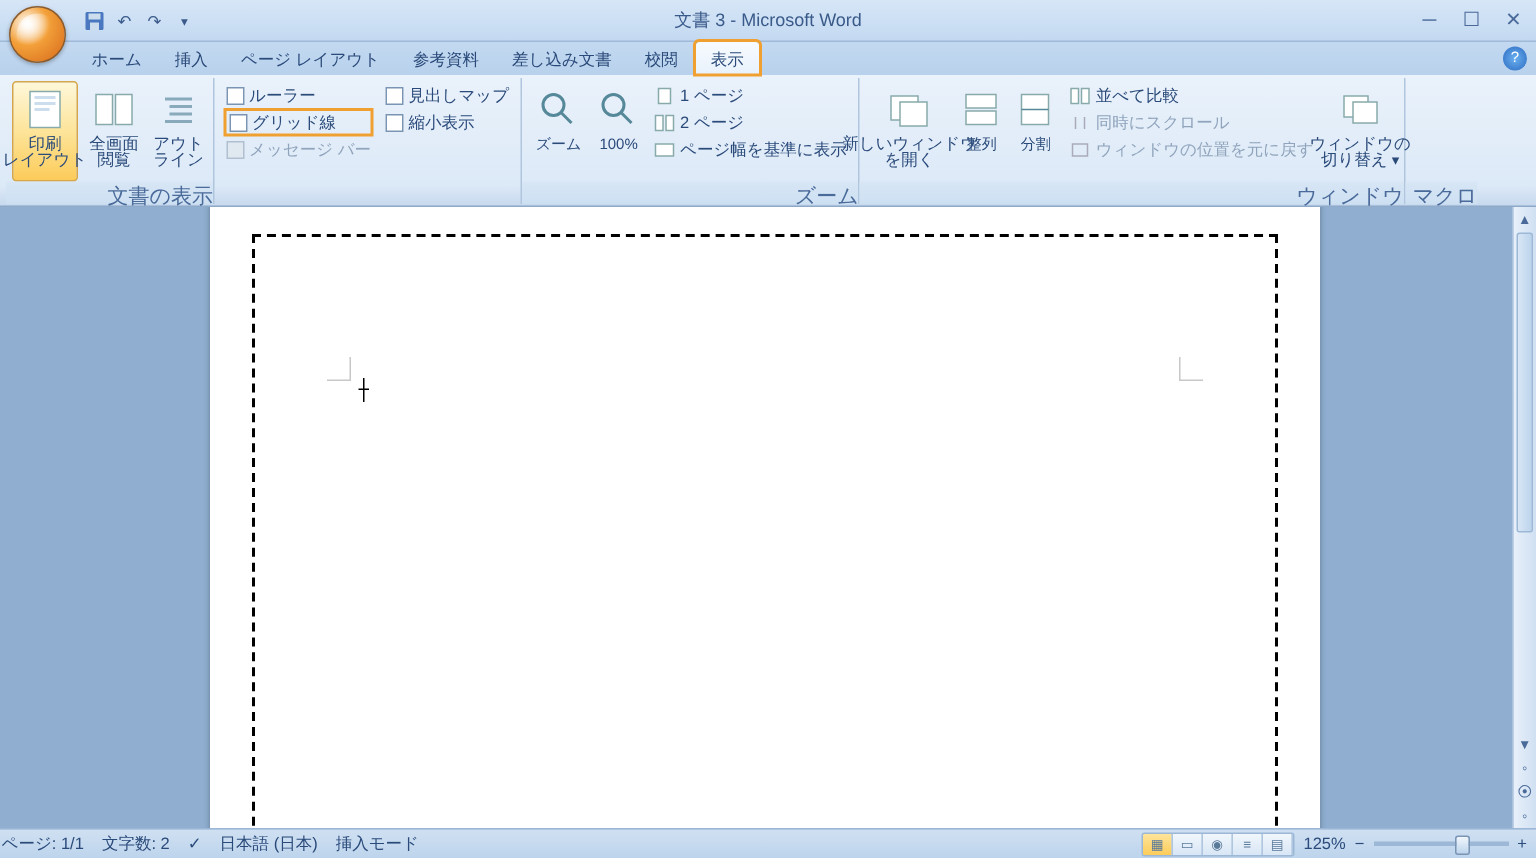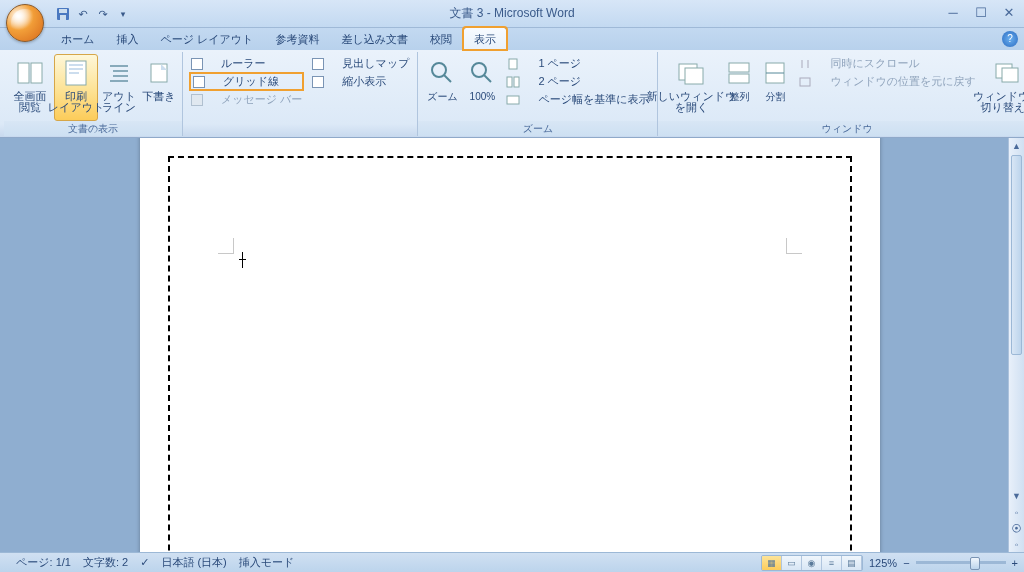--- a/index.html
+++ b/index.html
@@ -13,45 +13,45 @@
 .win-controls{position:absolute;right:6px;top:5px;display:flex;gap:10px;color:#4a6a9a}
 .win-controls span{width:18px;text-align:center;font-size:13px}
 .tabs{height:22px;display:flex;align-items:end;padding-left:50px;background:linear-gradient(#c3d9f1,#b8d1ec);position:relative}
 .tab{padding:4px 10px 3px;color:#2a4a7a;cursor:pointer;border:1px solid transparent;border-bottom:none}
 .tab.active{background:linear-gradient(#f7fbff,#e8f1fb);border-color:#8aa8c8;border-top-left-radius:3px;border-top-right-radius:3px}
 .tab.highlight{outline:2px solid #f0a030;outline-offset:-1px}
 .help-ico{position:absolute;right:6px;top:3px;width:16px;height:16px;border-radius:50%;background:radial-gradient(#6bb0f0,#2a6ac0);color:#fff;text-align:center;line-height:16px;font-size:10px}
 .ribbon{height:88px;background:linear-gradient(#eaf2fb,#dce9f7 85%,#c8d9ee);border-bottom:1px solid #8fa9c9;display:flex;padding:2px 4px 0}
 .group{border-right:1px solid #b0c5de;padding:2px 4px 0;display:flex;flex-direction:column;height:84px}
 .group-body{flex:1;display:flex;gap:2px}
-.group-label{height:15px;text-align:center;color:#4a6a9a;font-size:10px;background:linear-gradient(#d8e6f5,#cde0f2);margin:0 -4px;padding-top:1px}
+.group-label{height:15px;text-align:right;color:#4a6a9a;font-size:14px;background:linear-gradient(#d8e6f5,#cde0f2);margin:0 -4px;padding-top:1px}
 .big-btn{width:44px;display:flex;flex-direction:column;align-items:center;padding-top:2px;gap:2px;border:1px solid transparent;border-radius:3px}
 .big-btn.sel{background:linear-gradient(#fef7d9,#fde49a 50%,#fccc5a);border-color:#d6a648}
 .big-btn .ico{width:32px;height:32px;display:flex;align-items:center;justify-content:center}
 .big-btn .lbl{text-align:center;font-size:10px;color:#2a4a7a;line-height:11px;white-space:pre}
 .check-col{display:flex;flex-direction:column;gap:3px;padding:2px 4px;font-size:10px;color:#2a4a7a}
-.check-row{display:flex;align-items:center;gap:18px;white-space:nowrap}
+.check-row{display:flex;align-items:center;gap:3px;white-space:nowrap}
 .check-row.hl{outline:2px solid #f0a030;outline-offset:0;padding:0 2px}
 .chk{width:12px;height:12px;border:1px solid #7a94b4;background:#fff}
 .chk.dis{background:#e0e8f0;border-color:#b0c0d0}
 .check-row.dis{color:#90a4bc}
 .doc-area{position:absolute;left:0;right:16px;top:138px;bottom:20px;background:#8faed0;overflow:hidden}
 .page{position:absolute;left:140px;top:-10px;width:740px;height:560px;background:#fff;box-shadow:0 1px 4px rgba(0,0,0,.3)}
 .page-border{position:absolute;inset:28px;border:2px dashed #000}
 .crop{position:absolute;width:16px;height:16px;border-color:#c8c8c8;border-style:solid;border-width:0}
 .crop.tl{left:78px;top:110px;border-bottom-width:1px;border-right-width:1px}
 .crop.tr{right:78px;top:110px;border-bottom-width:1px;border-left-width:1px}
 .cursor{position:absolute;left:102px;top:124px;width:1px;height:16px;background:#000}
 .cursor::after{content:"";position:absolute;left:-3px;top:7px;width:7px;height:1px;background:#000}
 .vscroll{position:absolute;right:0;top:138px;bottom:20px;width:16px;background:linear-gradient(90deg,#e8f0fa,#d0e0f2);border-left:1px solid #acc2dc;display:flex;flex-direction:column}
 .vscroll .arr{height:16px;display:flex;align-items:center;justify-content:center;color:#4a6a9a;font-size:9px}
 .vscroll .thumb{margin:1px 2px;height:200px;background:linear-gradient(90deg,#d8e6f5,#bcd4ec);border:1px solid #9cb8d6;border-radius:2px}
 .vscroll .spacer{flex:1}
 .vscroll .nav{height:16px;display:flex;align-items:center;justify-content:center;color:#4a6a9a;font-size:10px}
-.status{position:absolute;left:0;right:0;bottom:0;height:20px;background:linear-gradient(#d0e0f2,#bcd4ec);border-top:1px solid #9cb8d6;display:flex;align-items:center;padding:0 16px;gap:12px;color:#2a4a7a;font-size:10px}
+.status{position:absolute;left:0;right:0;bottom:0;height:20px;background:linear-gradient(#d0e0f2,#bcd4ec);border-top:1px solid #9cb8d6;display:flex;align-items:center;padding:0 1px;gap:12px;color:#2a4a7a;font-size:10px}
 .status-right{position:absolute;right:6px;display:flex;align-items:center;gap:6px}
 .view-btns{display:flex;border:1px solid #9cb8d6;border-radius:2px;overflow:hidden}
 .view-btns span{width:20px;height:14px;background:linear-gradient(#f0f6fc,#d8e6f5);border-right:1px solid #b0c5de;display:flex;align-items:center;justify-content:center;font-size:9px;color:#5a7a9a}
 .view-btns span.on{background:linear-gradient(#fde49a,#fccc5a)}
 .zoom-slider{width:90px;height:3px;background:#9cb8d6;position:relative}
 .zoom-slider::before{content:"";position:absolute;left:60%;top:-4px;width:8px;height:11px;background:linear-gradient(#f0f6fc,#bcd4ec);border:1px solid #7a94b4;border-radius:2px}
 .sm{font-size:9px}
 svg{display:block}
 </style>
 </head>
@@ -87,63 +87,54 @@
   <div class="tab">差し込み文書</div>
   <div class="tab">校閲</div>
   <div class="tab active highlight">表示</div>
   <div class="help-ico">?</div>
 </div>
 
 <div class="ribbon">
 
   <div class="group">
     <div class="group-body">
-      <div class="big-btn">
-        <div class="ico">
-            <svg width="28" height="28">
-              <rect x="2" y="4" width="11" height="20" fill="#fff" stroke="#8aa"></rect>
-              <rect x="15" y="4" width="11" height="20" fill="#fff" stroke="#8aa"></rect>
-            </svg>
-          </div>
-        <div class="lbl"><span>全画面</span>
-<span>閲覧</span></div>
-      </div>
       <div class="big-btn sel">
         <div class="ico">
             <svg width="28" height="28">
               <rect x="4" y="2" width="20" height="24" fill="#fff" stroke="#8aa"></rect>
               <rect x="7" y="5" width="14" height="2" fill="#cde"></rect>
               <rect x="7" y="9" width="14" height="2" fill="#cde"></rect>
               <rect x="7" y="13" width="10" height="2" fill="#cde"></rect>
             </svg>
           </div>
         <div class="lbl"><span>印刷</span>
 <span>レイアウト</span></div>
       </div>
+      <div class="big-btn">
+        <div class="ico">
+            <svg width="28" height="28">
+              <rect x="2" y="4" width="11" height="20" fill="#fff" stroke="#8aa"></rect>
+              <rect x="15" y="4" width="11" height="20" fill="#fff" stroke="#8aa"></rect>
+            </svg>
+          </div>
+        <div class="lbl"><span>全画面</span>
+<span>閲覧</span></div>
+      </div>
       <div class="big-btn" style="width:38px">
         <div class="ico">
             <svg width="24" height="24">
               <rect x="3" y="4" width="18" height="2" fill="#8ab"></rect>
               <rect x="6" y="9" width="15" height="2" fill="#8ab"></rect>
               <rect x="6" y="14" width="15" height="2" fill="#8ab"></rect>
               <rect x="3" y="19" width="18" height="2" fill="#8ab"></rect>
             </svg>
           </div>
         <div class="lbl"><span>アウト</span>
 <span>ライン</span></div>
       </div>
-      <div class="big-btn" style="width:38px">
-        <div class="ico">
-            <svg width="24" height="24">
-              <rect x="4" y="3" width="16" height="18" fill="#fff" stroke="#8aa"></rect>
-              <path d="M14 3 L20 9 L14 9 Z" fill="#cde"></path>
-            </svg>
-          </div>
-        <div class="lbl"><span>下書き</span></div>
-      </div>
     </div>
     <div class="group-label">文書の表示</div>
   </div>
 
   <div class="group">
     <div class="group-body">
       <div class="check-col">
         <div class="check-row">
             <span class="chk"></span>
             <span>ルーラー</span>
@@ -239,20 +230,27 @@
       <div class="big-btn" style="width:34px">
         <div class="ico">
             <svg width="24" height="24">
               <rect x="3" y="2" width="18" height="20" fill="#fff" stroke="#8aa"></rect>
               <line x1="3" y1="12" x2="21" y2="12" stroke="#589"></line>
             </svg>
           </div>
         <div class="lbl">分割</div>
       </div>
       <div class="check-col">
+        <div class="check-row">
+            <svg width="14" height="12">
+              <rect x="1" y="1" width="5" height="10" fill="#fff" stroke="#8aa"></rect>
+              <rect x="8" y="1" width="5" height="10" fill="#fff" stroke="#8aa"></rect>
+            </svg>
+            <span>並べて比較</span>
+          </div>
         <div class="check-row dis">
             <svg width="14" height="12">
               <path d="M4 2v8M10 2v8" stroke="#aab" fill="none"></path>
             </svg>
             <span>同時にスクロール</span>
           </div>
         <div class="check-row dis">
             <svg width="14" height="12">
               <rect x="2" y="2" width="10" height="8" fill="none" stroke="#aab"></rect>
             </svg>

